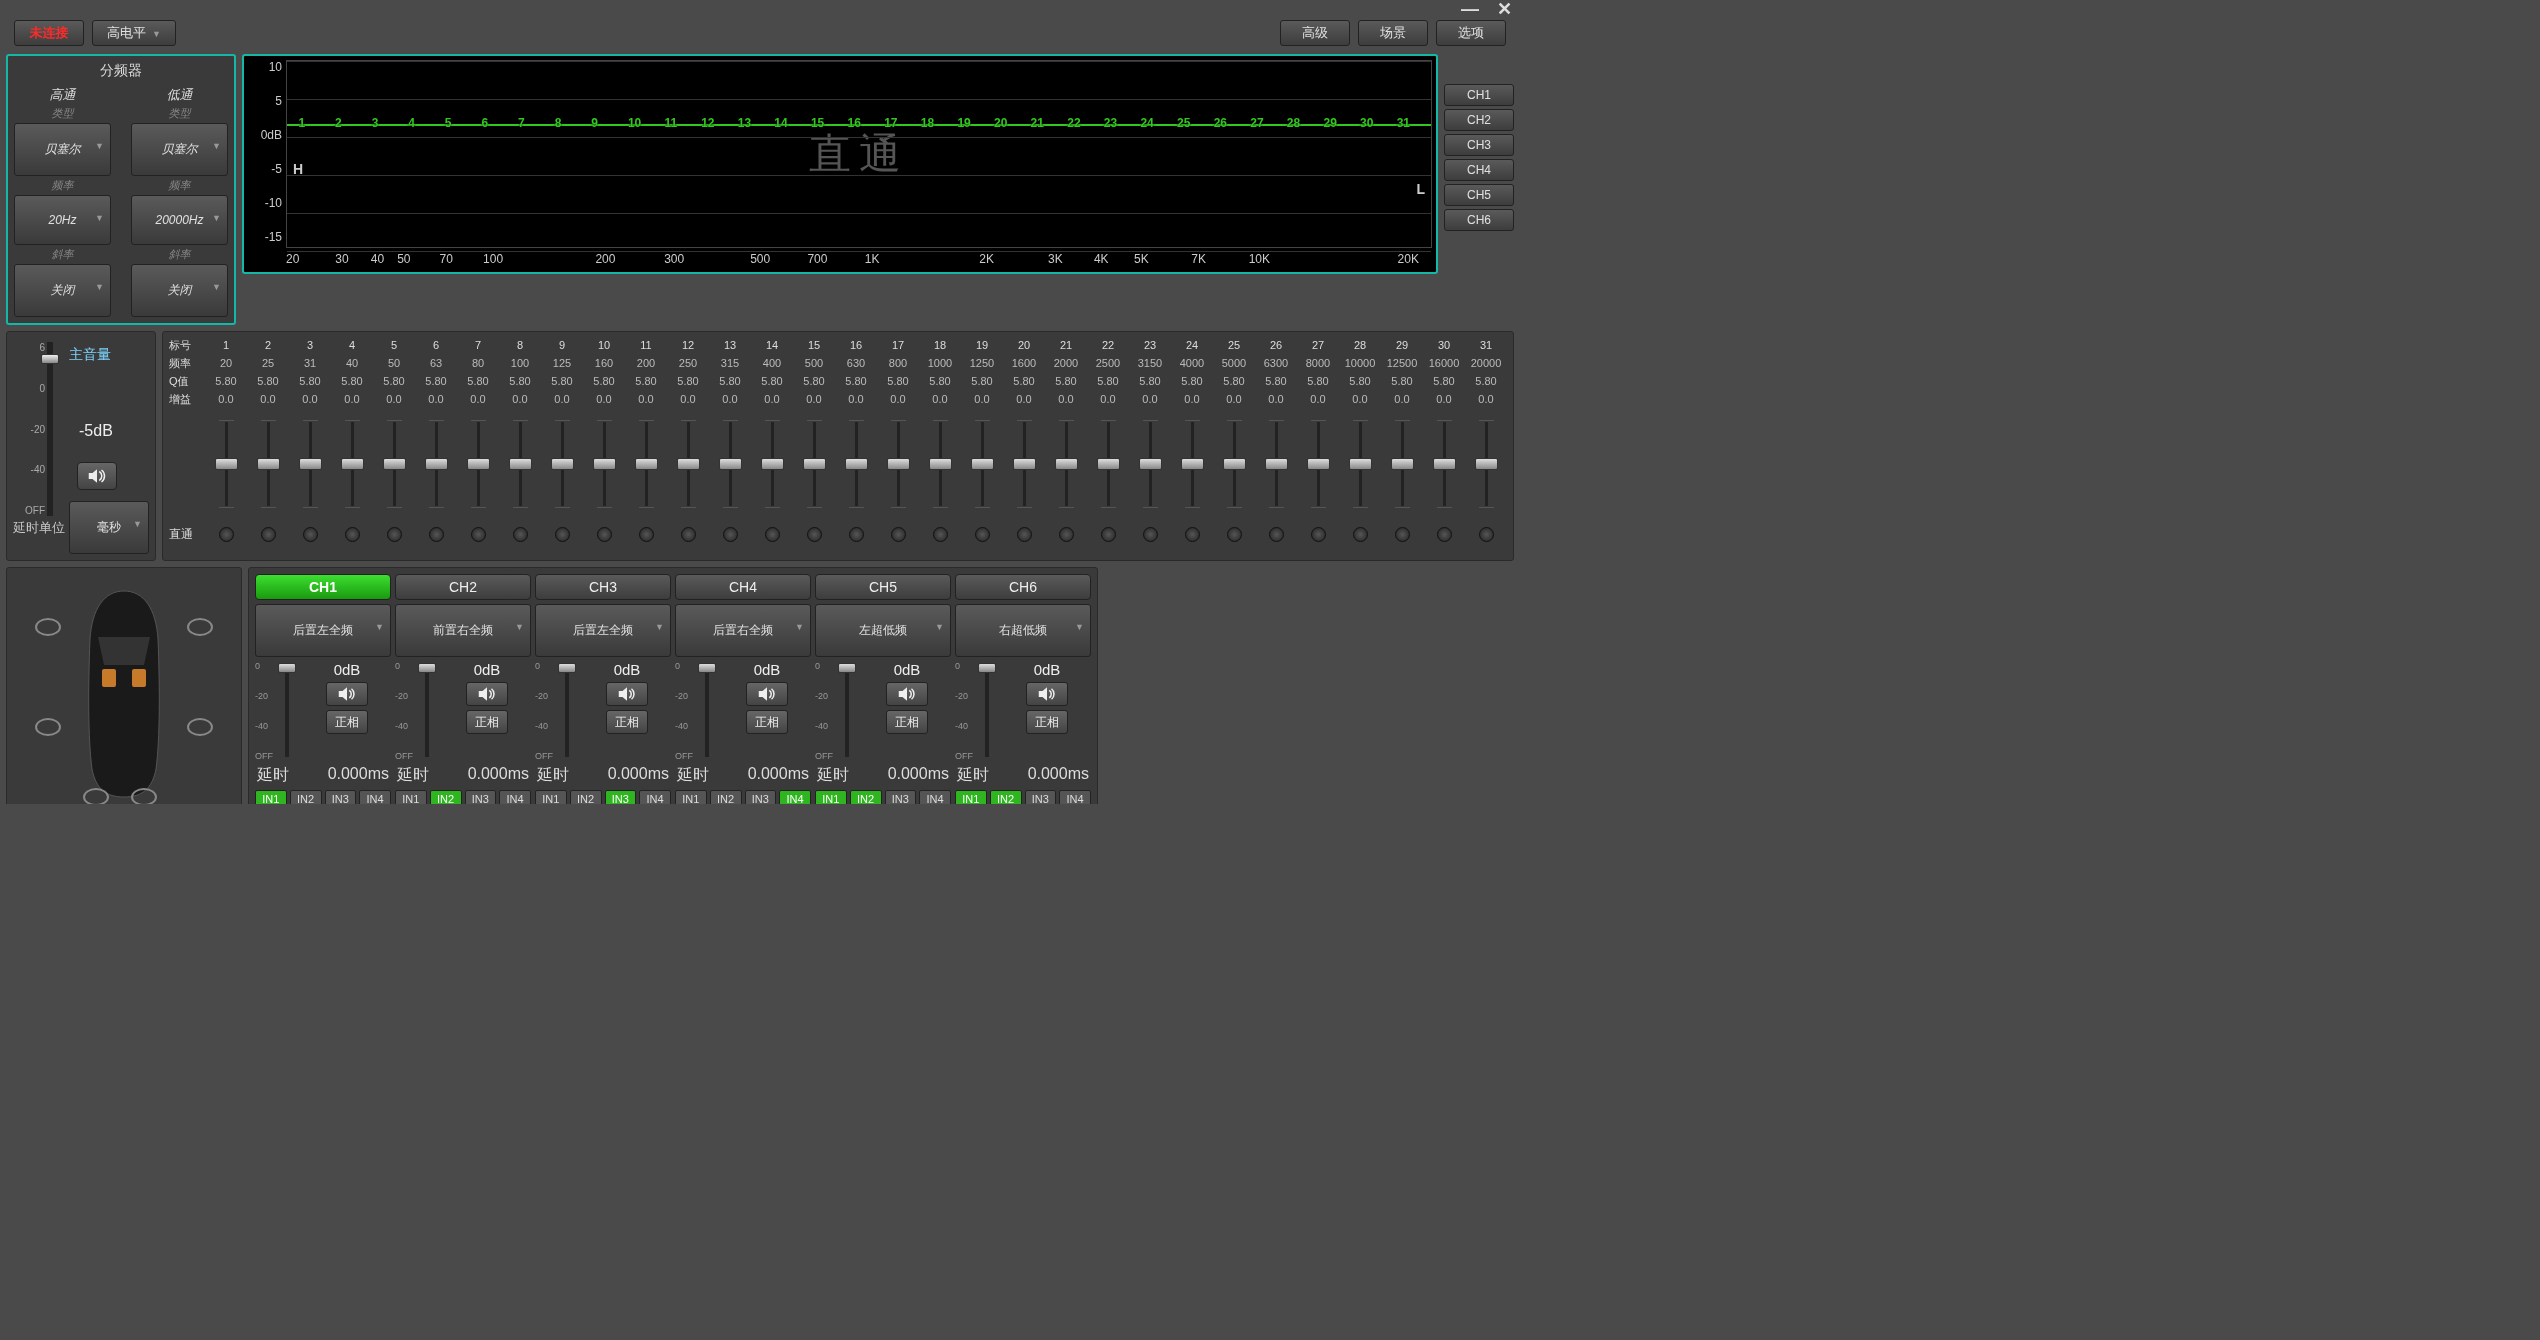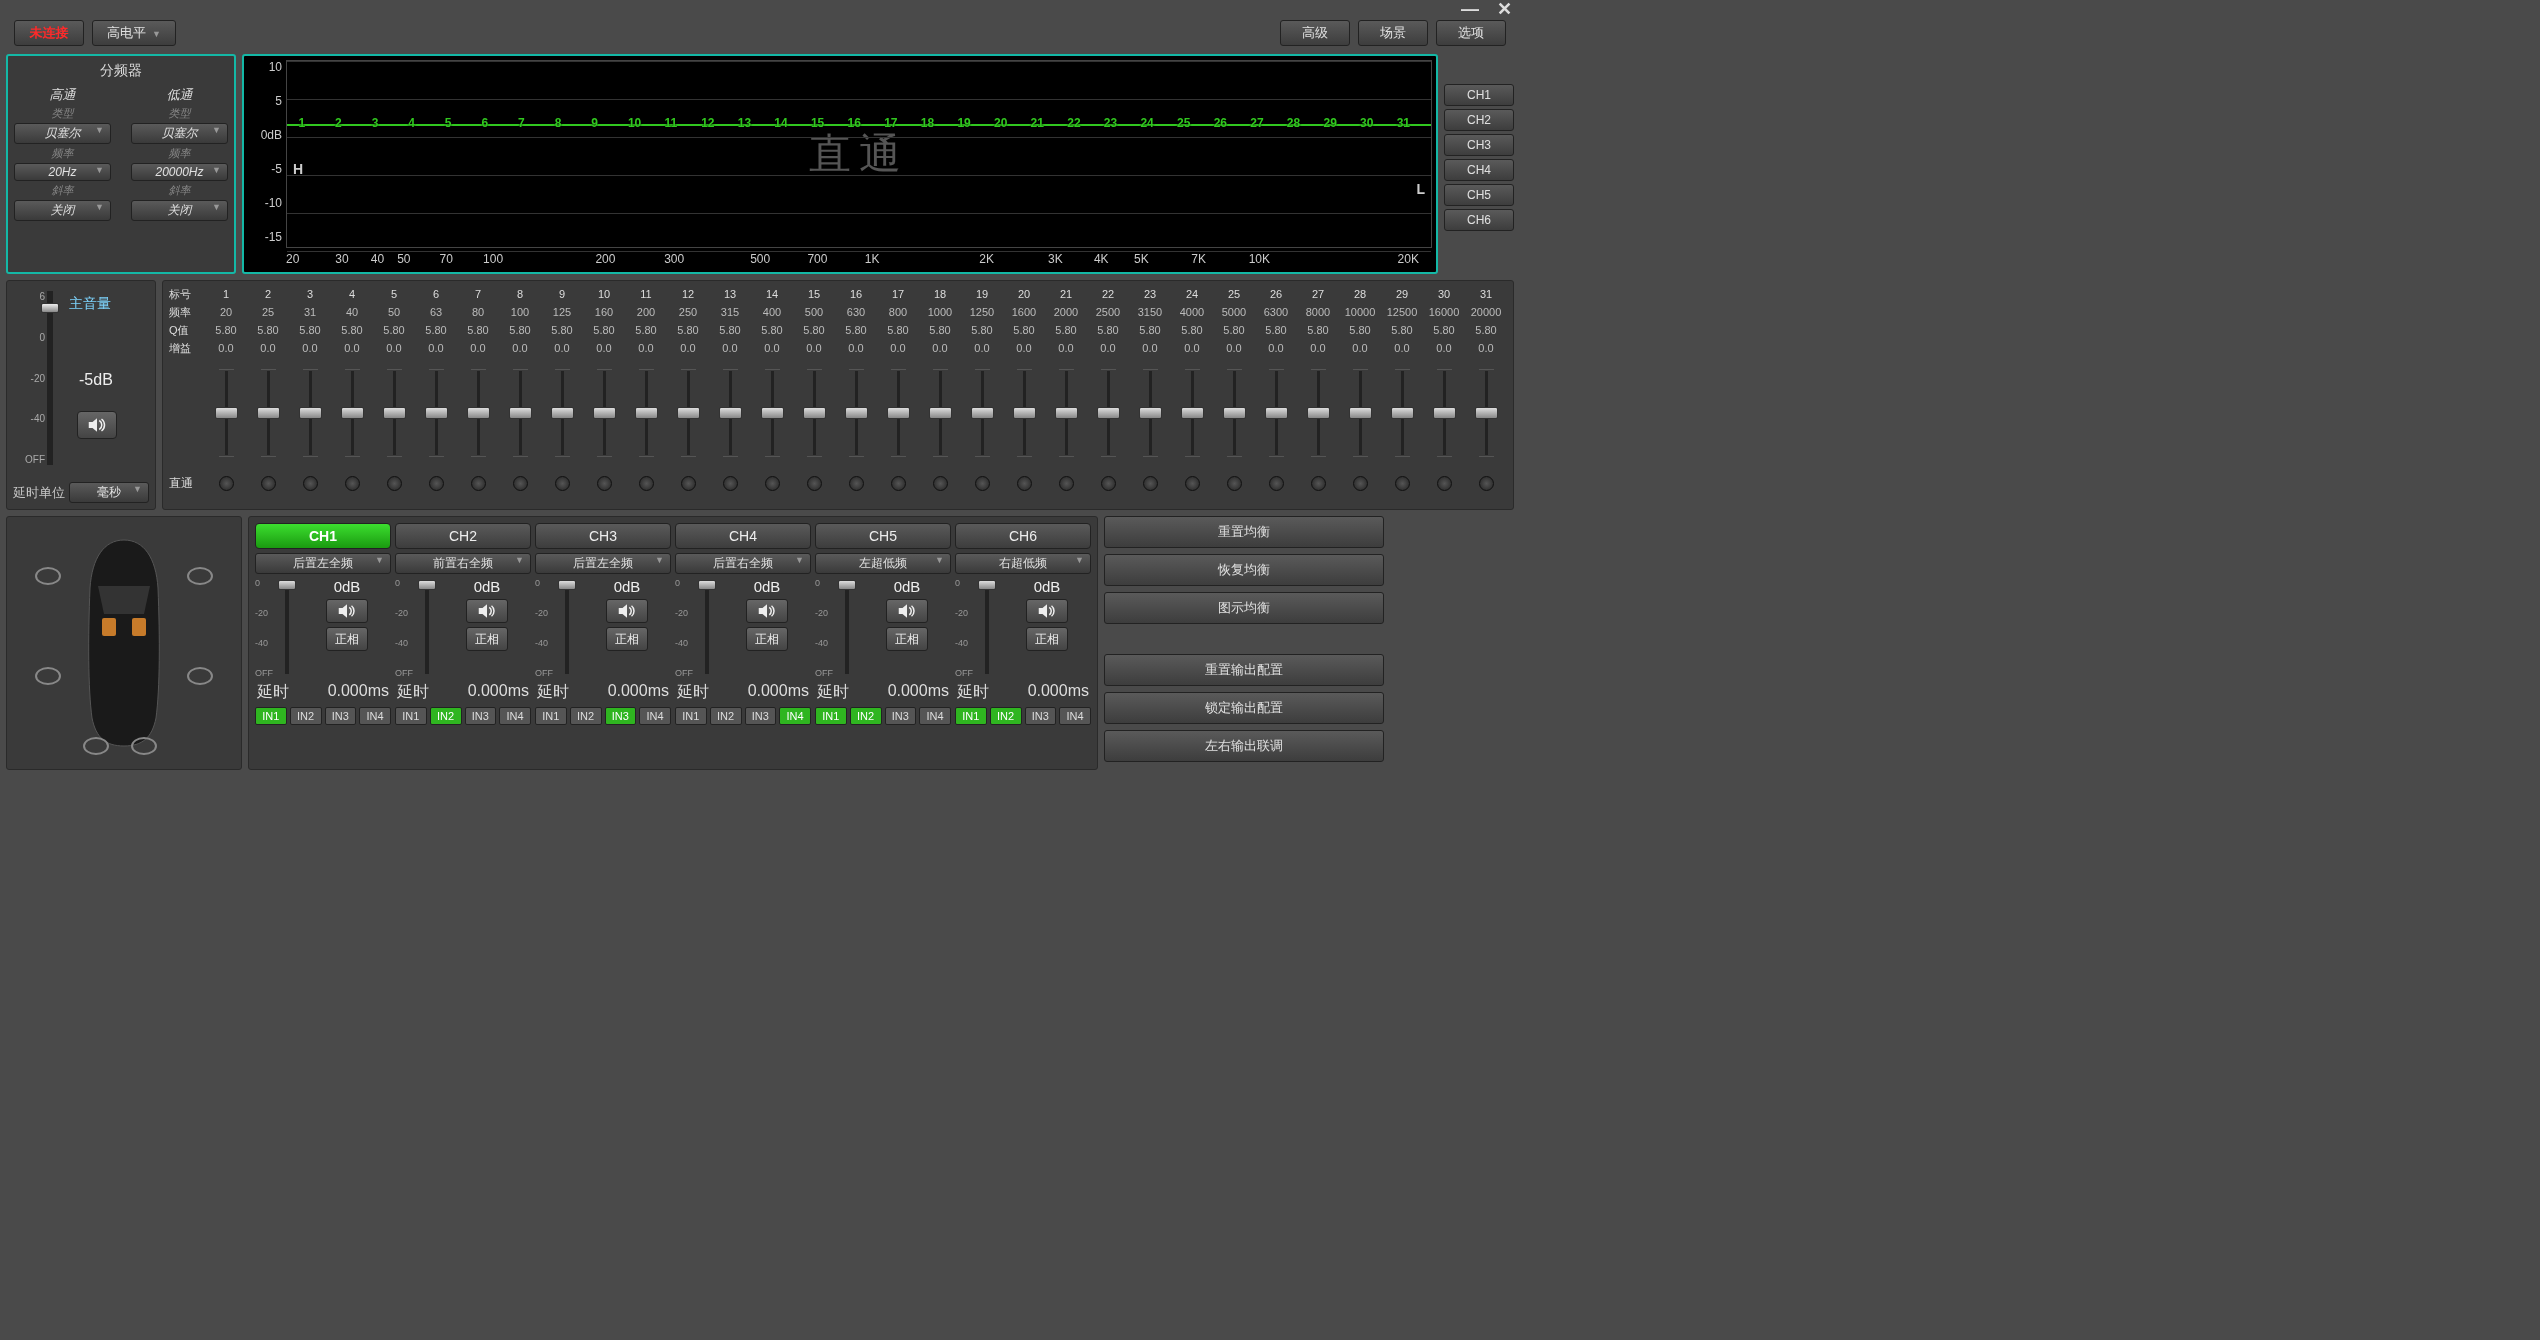--- a/index.html
+++ b/index.html
@@ -19,21 +19,21 @@
 
 .main { display: grid; grid-template-columns: 230px 1fr 70px; gap: 6px; padding: 6px; }
 .panel { background: #3a3a3a; border: 2px solid #14b8a6; border-radius: 3px; padding: 6px; }
 
 
 .xover-title { text-align: center; font-size: 14px; margin-bottom: 4px; color: #ddd; }
 .xover-cols { display: flex; gap: 20px; font-style: italic; }
 .xover-col { flex: 1; text-align: center; }
 .xover-col .lbl { font-size: 13px; color: #ddd; margin: 2px 0; }
 .xover-col .sub { font-size: 11px; color: #888; margin: 2px 0; }
-.sel { background: linear-gradient(#5a5a5a,#3a3a3a); border: 1px solid #222; border-radius: 3px; color: #e0e0e0; padding: 1px 4px; font-size: 12px; width: 100%; position: relative; cursor: pointer; text-align: center; }
+.sel { background: linear-gradient(#5a5a5a,#3a3a3a); border: 1px solid #222; border-radius: 3px; color: #e0e0e0; padding: 17px 4px; font-size: 12px; width: 100%; position: relative; cursor: pointer; text-align: center; }
 .sel::after { content: "▼"; position: absolute; right: 6px; font-size: 9px; color: #999; }
 
 
 .graph-wrap { position: relative; background: #000; height: 220px; }
 .graph-y { position: absolute; left: 0; top: 0; bottom: 24px; width: 42px; display: flex; flex-direction: column; justify-content: space-between; text-align: right; padding: 4px 4px 4px 0; color: #ccc; font-size: 12px; }
 .graph-plot { position: absolute; left: 42px; right: 4px; top: 4px; bottom: 24px; border: 1px solid #444; background: #000; }
 .gridline { position: absolute; left: 0; right: 0; height: 1px; background: #333; }
 .greenline { position: absolute; left: 0; right: 0; height: 2px; background: #31c81f; top: 63px; }
 .band-num { position: absolute; top: 55px; color: #31c81f; font-size: 12px; font-weight: bold; text-shadow: 0 0 2px #000; }
 .graph-watermark { position: absolute; top: 50%; left: 50%; transform: translate(-50%,-50%); font-size: 42px; color: #555; letter-spacing: 8px; }
@@ -882,22 +882,13 @@
         <div class="ch-ins">
           <div class="in-btn on">IN1</div>
           <div class="in-btn on">IN2</div>
           <div class="in-btn ">IN3</div>
           <div class="in-btn ">IN4</div>
         </div>
       </div>
     </div>
 
 
-  <div class="rightbtns">
-    <div class="btn">重置均衡</div>
-    <div class="btn">恢复均衡</div>
-    <div class="btn">图示均衡</div>
-    <div class="gap"></div>
-    <div class="btn">重置输出配置</div>
-    <div class="btn">锁定输出配置</div>
-    <div class="btn">左右输出联调</div>
-  </div>
 </div>
 
 </body></html>

